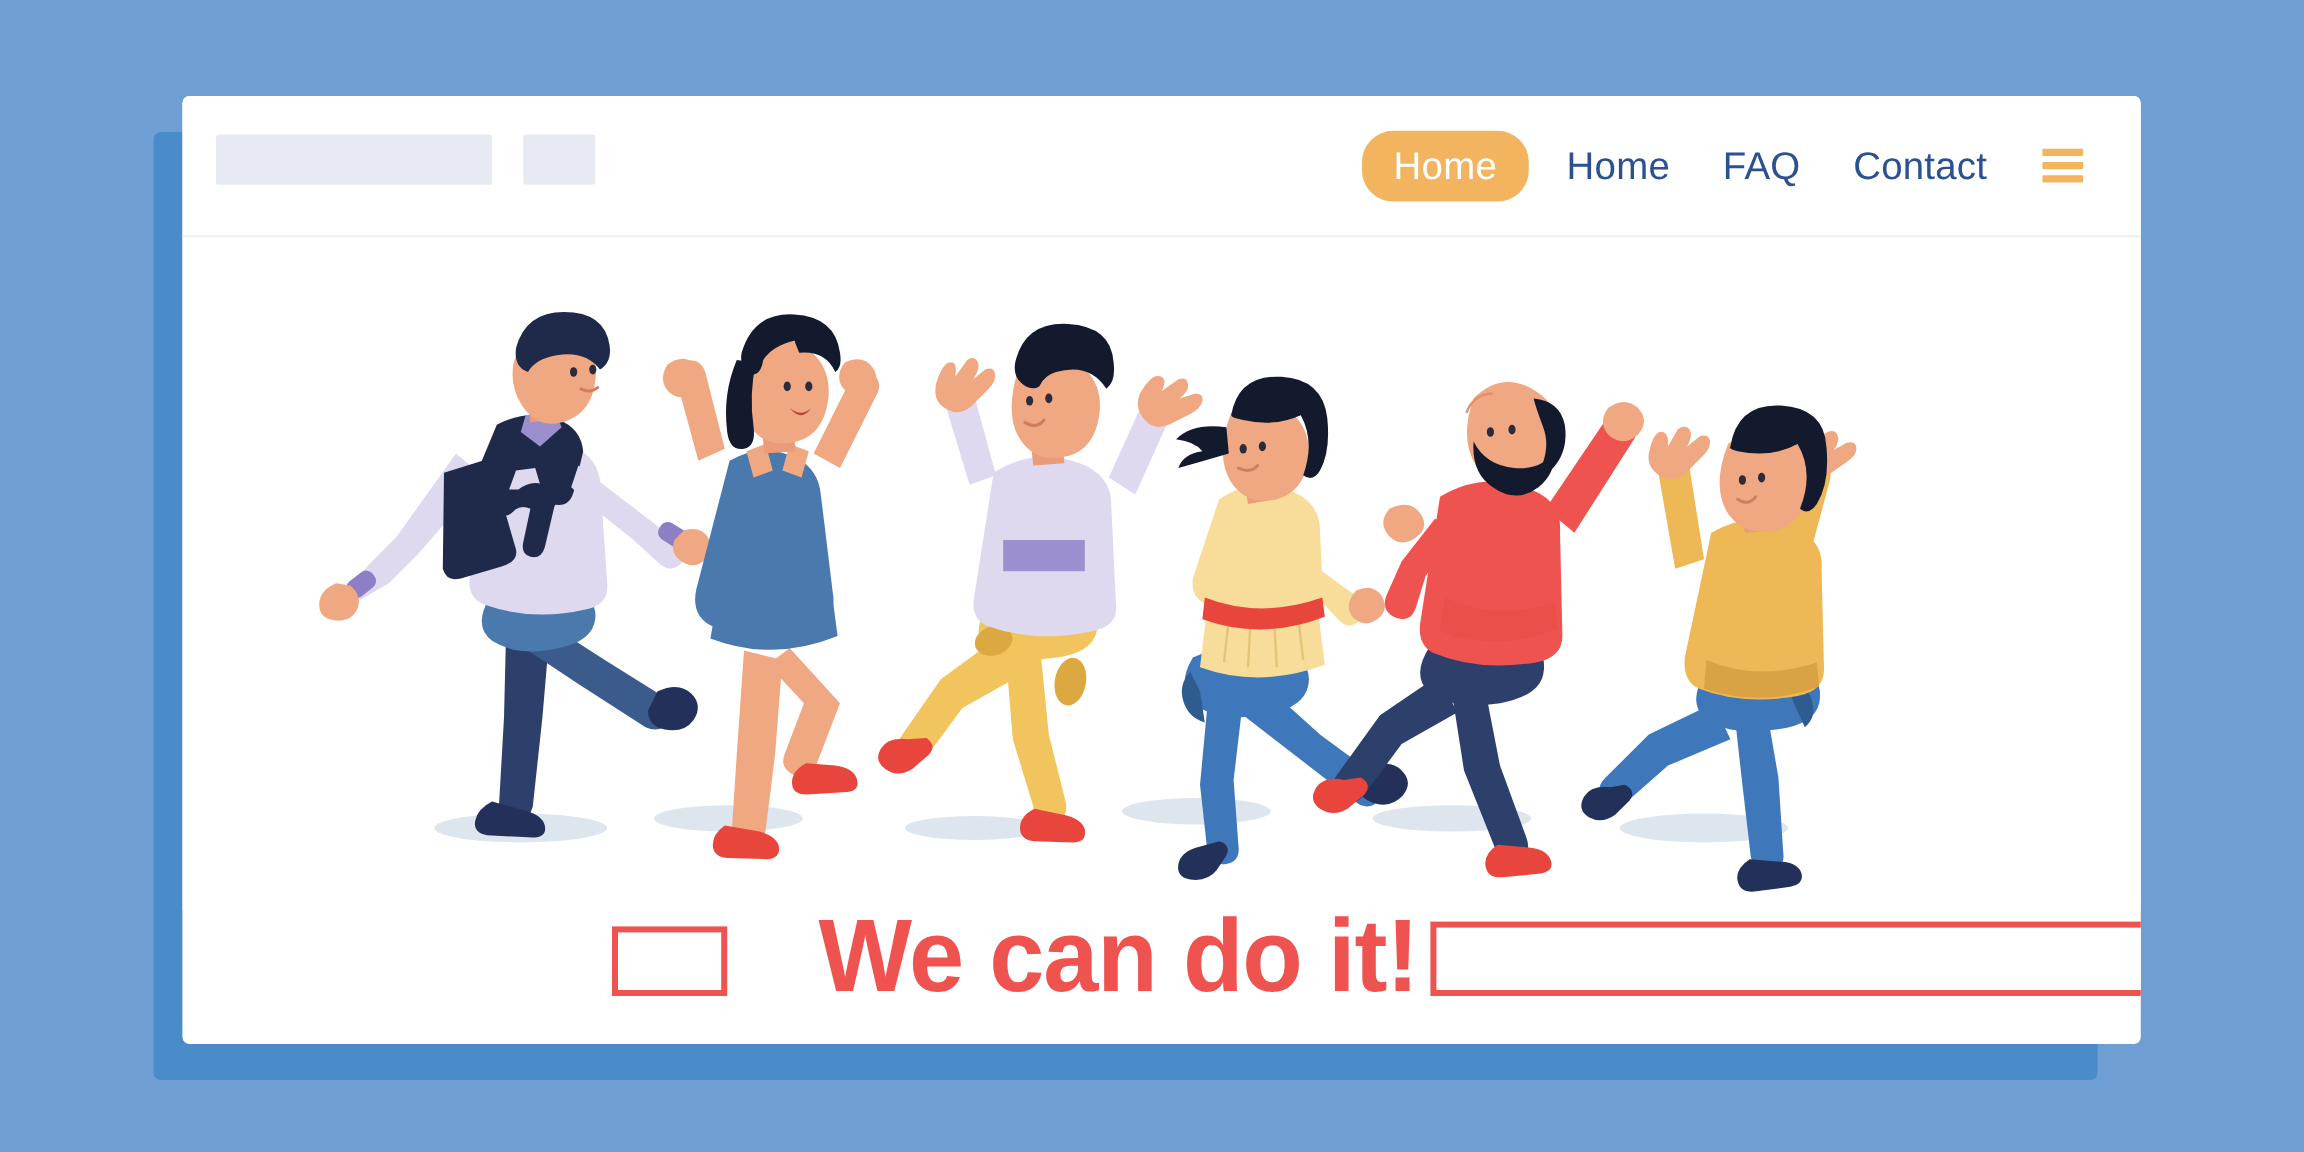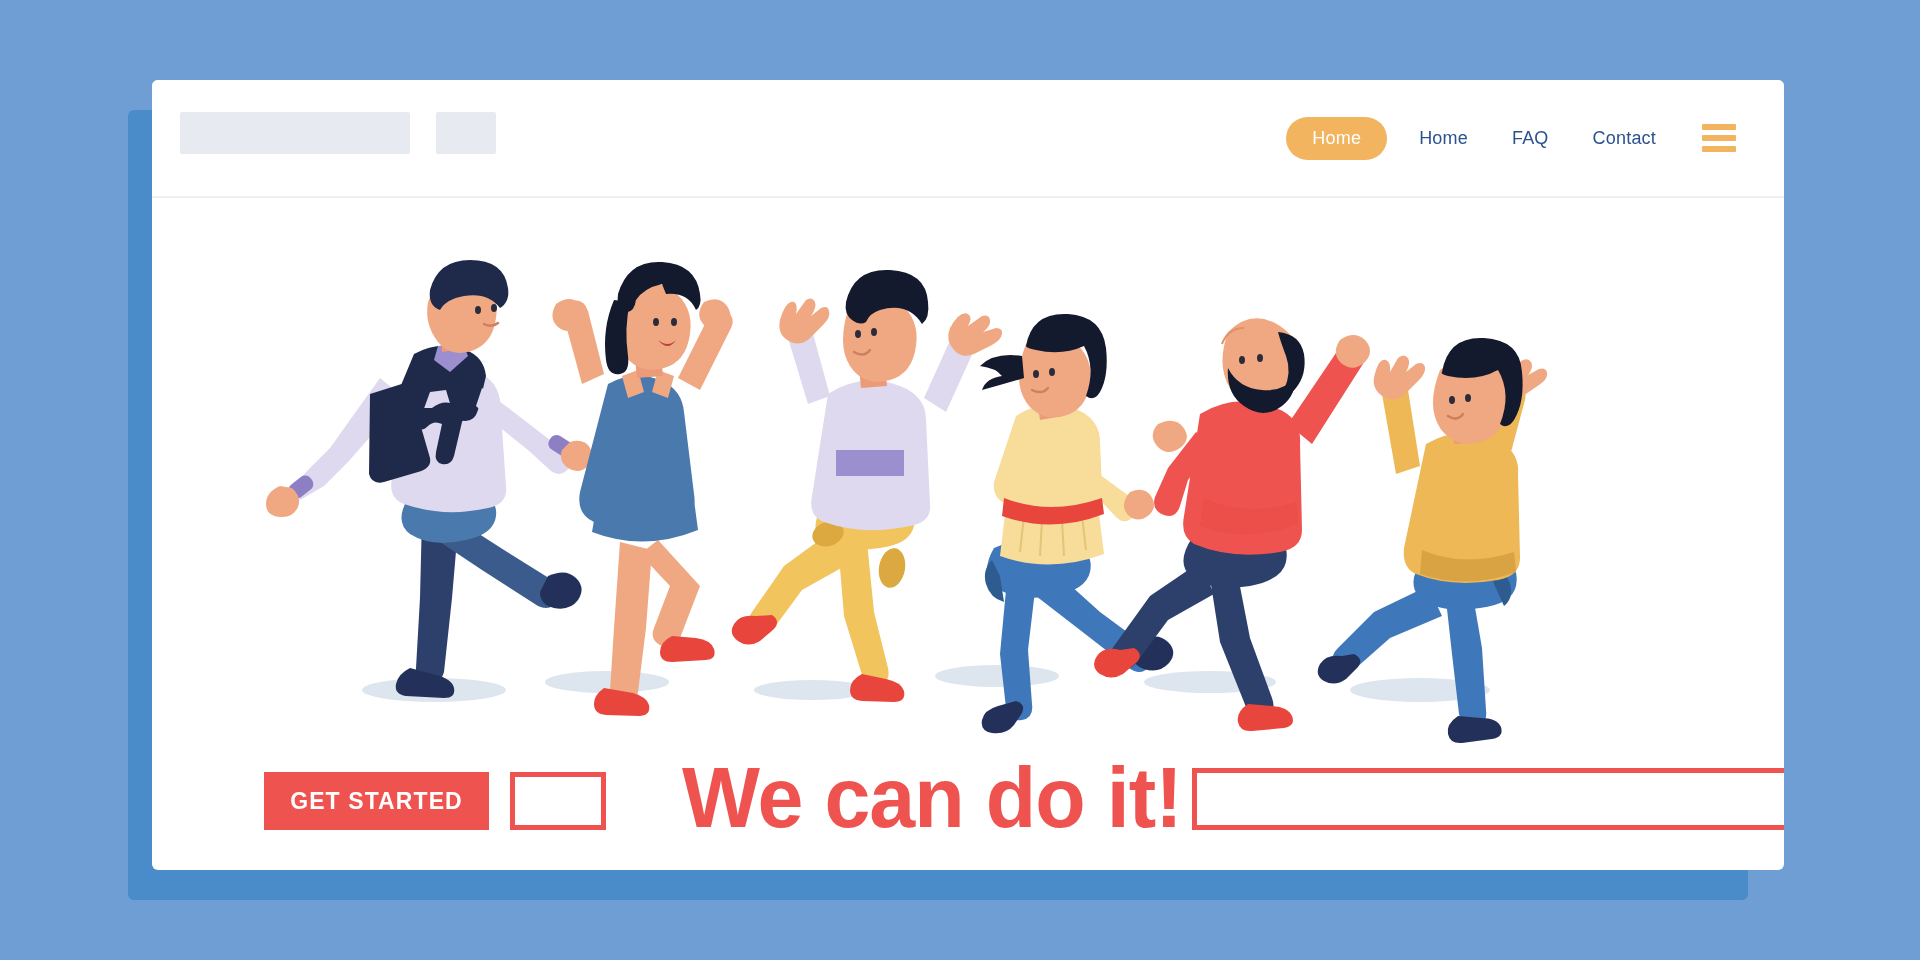--- a/index.html
+++ b/index.html
@@ -74,21 +74,21 @@
     position: absolute;
     right: 48px;
     top: 0;
     height: 116px;
     display: flex;
     align-items: center;
     gap: 0;
   }
   .nav-item {
     color: #2b5191;
-    font-size: 18px;
+    font-size: 32px;
     letter-spacing: 0.2px;
     padding: 0 22px;
     cursor: pointer;
     white-space: nowrap;
   }
   .nav-item.active {
     background: #f2b45e;
     color: #ffffff;
     border-radius: 26px;
     padding: 11px 26px;
@@ -407,21 +407,20 @@
 
           <path d="M1290 174 q6 -36 42 -34 q36 2 38 34 q3 30 -8 48 q-7 10 -14 4 q12 -30 -2 -54 q-22 12 -50 6 q-8 -2 -6 -4 Z" fill="#141a2e"></path>
           <ellipse cx="1300" cy="202" rx="3" ry="4" fill="#2b2b3c"></ellipse>
           <ellipse cx="1316" cy="200" rx="3" ry="4" fill="#2b2b3c"></ellipse>
           <path d="M1296 218 q9 6 15 -2" stroke="#cf7f5e" stroke-width="2.5" fill="none" stroke-linecap="round"></path>
         </g>
       </svg>
     </div>
 
     <div class="cta-strip">
-      <div class="get-started-btn">GET STARTED</div>
 
       <div class="small-box"></div>
 
       <div class="headline">We can do it!</div>
 
       <div class="long-bar"></div>
     </div>
 
   </div>
 </div>

